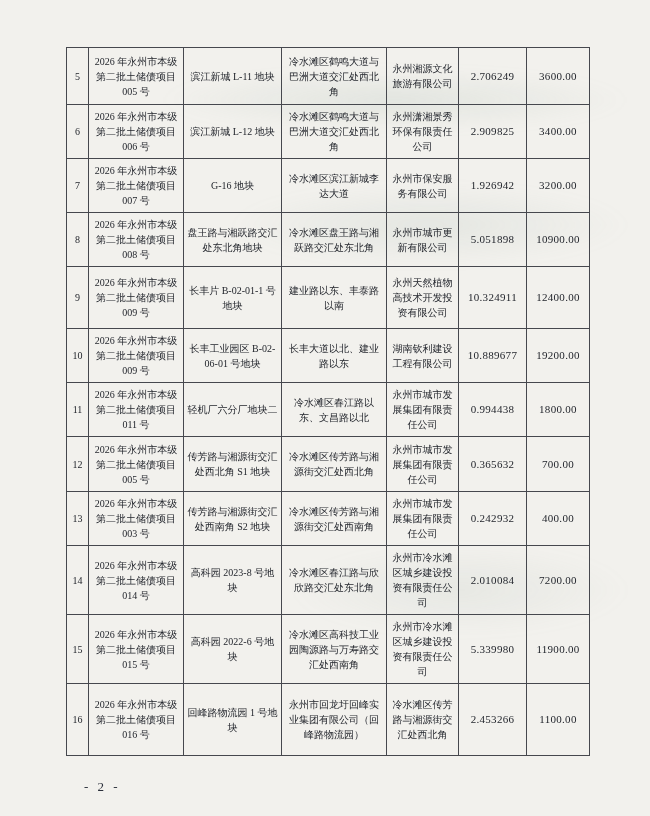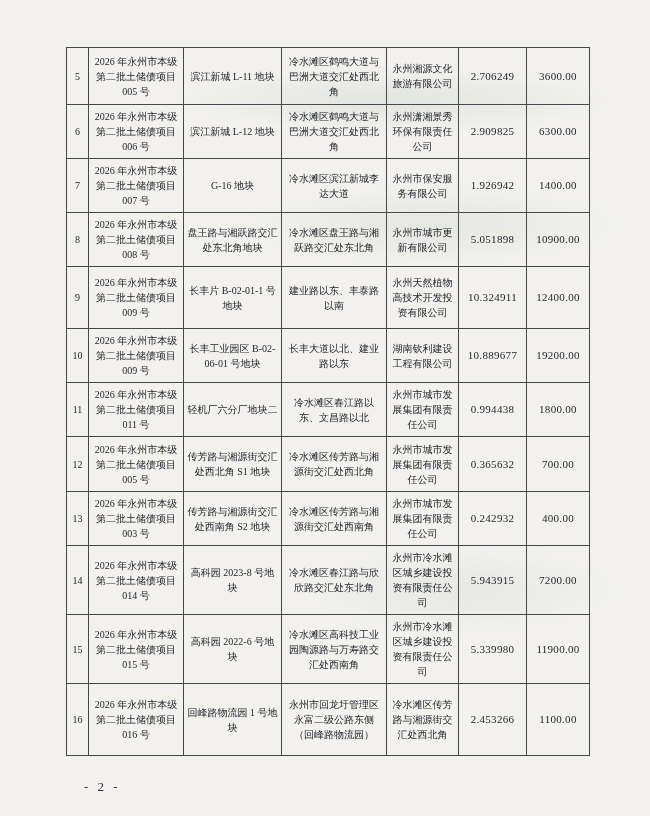--- a/index.html
+++ b/index.html
@@ -98,31 +98,31 @@
     <td class="num">3600.00</td>
   </tr>
 
   <tr style="height: 54px;">
     <td>6</td>
     <td>2026 年永州市本级第二批土储债项目 006 号</td>
     <td>滨江新城 L-12 地块</td>
     <td>冷水滩区鹤鸣大道与巴洲大道交汇处西北角</td>
     <td>永州潇湘景秀环保有限责任公司</td>
     <td class="num">2.909825</td>
-    <td class="num">6300.00</td>
+    <td class="num">3400.00</td>
   </tr>
 
   <tr style="height: 53px;">
     <td>7</td>
     <td>2026 年永州市本级第二批土储债项目 007 号</td>
     <td>G-16 地块</td>
     <td>冷水滩区滨江新城李达大道</td>
     <td>永州市保安服务有限公司</td>
     <td class="num">1.926942</td>
-    <td class="num">1400.00</td>
+    <td class="num">3200.00</td>
   </tr>
 
   <tr style="height: 54px;">
     <td>8</td>
     <td>2026 年永州市本级第二批土储债项目 008 号</td>
     <td>盘王路与湘跃路交汇处东北角地块</td>
     <td>冷水滩区盘王路与湘跃路交汇处东北角</td>
     <td>永州市城市更新有限公司</td>
     <td class="num">5.051898</td>
     <td class="num">10900.00</td>
@@ -177,39 +177,39 @@
     <td class="num">0.242932</td>
     <td class="num">400.00</td>
   </tr>
 
   <tr style="height: 69px;">
     <td>14</td>
     <td>2026 年永州市本级第二批土储债项目 014 号</td>
     <td>高科园 2023-8 号地块</td>
     <td>冷水滩区春江路与欣欣路交汇处东北角</td>
     <td>永州市冷水滩区城乡建设投资有限责任公司</td>
-    <td class="num">5.943915</td>
+    <td class="num">2.010084</td>
     <td class="num">7200.00</td>
   </tr>
 
   <tr style="height: 65px;">
     <td>15</td>
     <td>2026 年永州市本级第二批土储债项目 015 号</td>
     <td>高科园 2022-6 号地块</td>
     <td>冷水滩区高科技工业园陶源路与万寿路交汇处西南角</td>
     <td>永州市冷水滩区城乡建设投资有限责任公司</td>
     <td class="num">5.339980</td>
     <td class="num">11900.00</td>
   </tr>
 
   <tr style="height: 72px;">
     <td>16</td>
     <td>2026 年永州市本级第二批土储债项目 016 号</td>
     <td>回峰路物流园 1 号地块</td>
-    <td>永州市回龙圩管理区永富二级公路东侧（回峰路物流园）</td>
+    <td>永州市回龙圩回峰实业集团有限公司（回峰路物流园）</td>
     <td>冷水滩区传芳路与湘源街交汇处西北角</td>
     <td class="num">2.453266</td>
     <td class="num">1100.00</td>
   </tr>
 </tbody>
   </table>
 
   <div class="page-number">- 2 -</div>
 </div>
 

